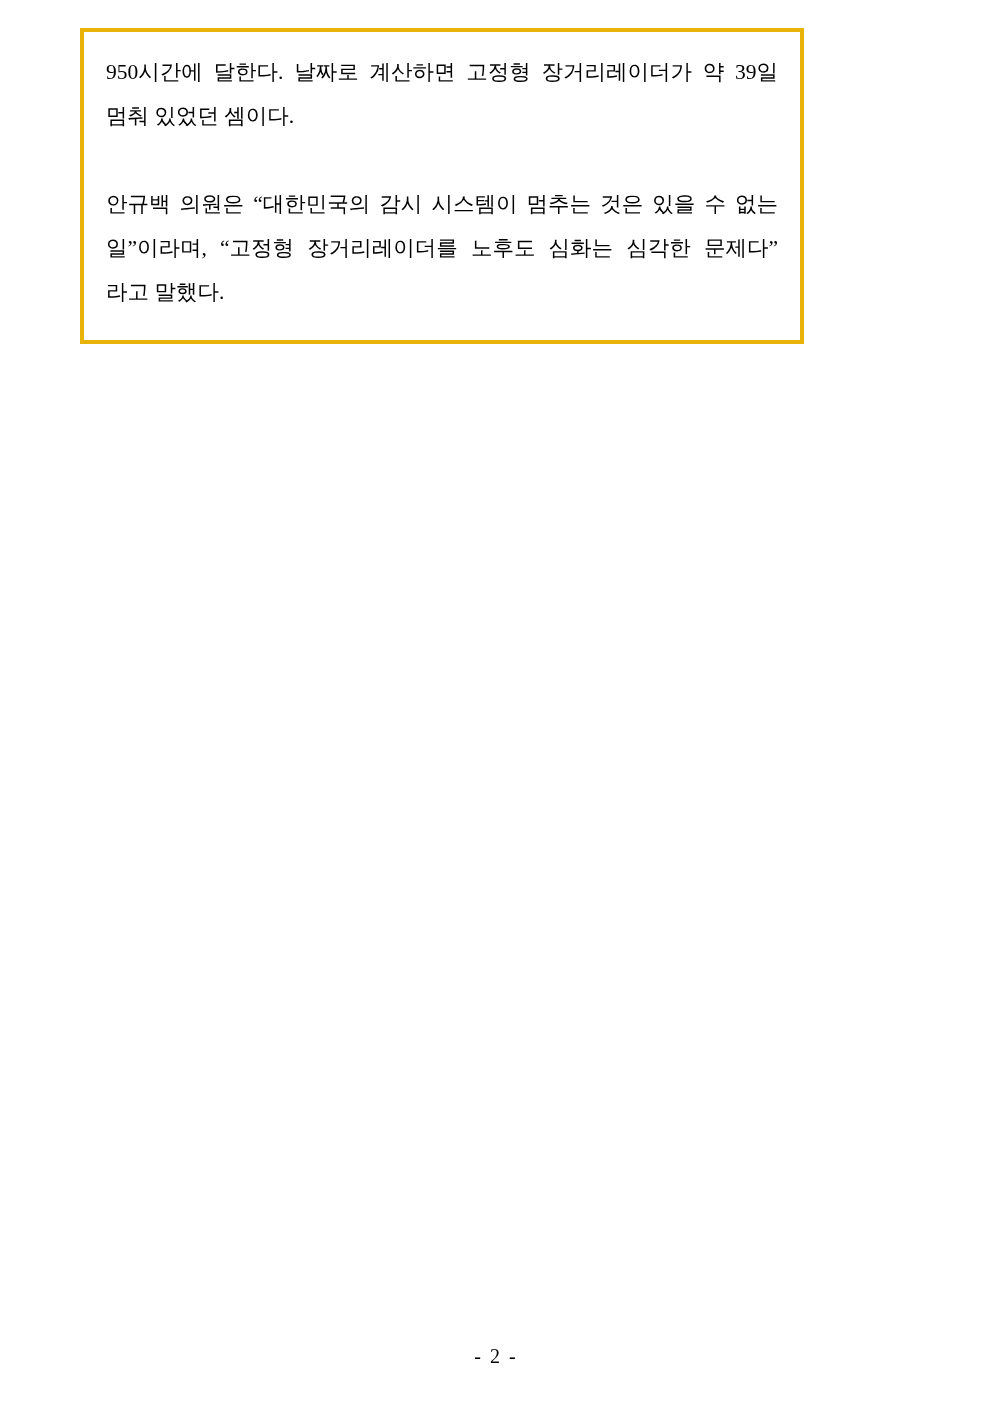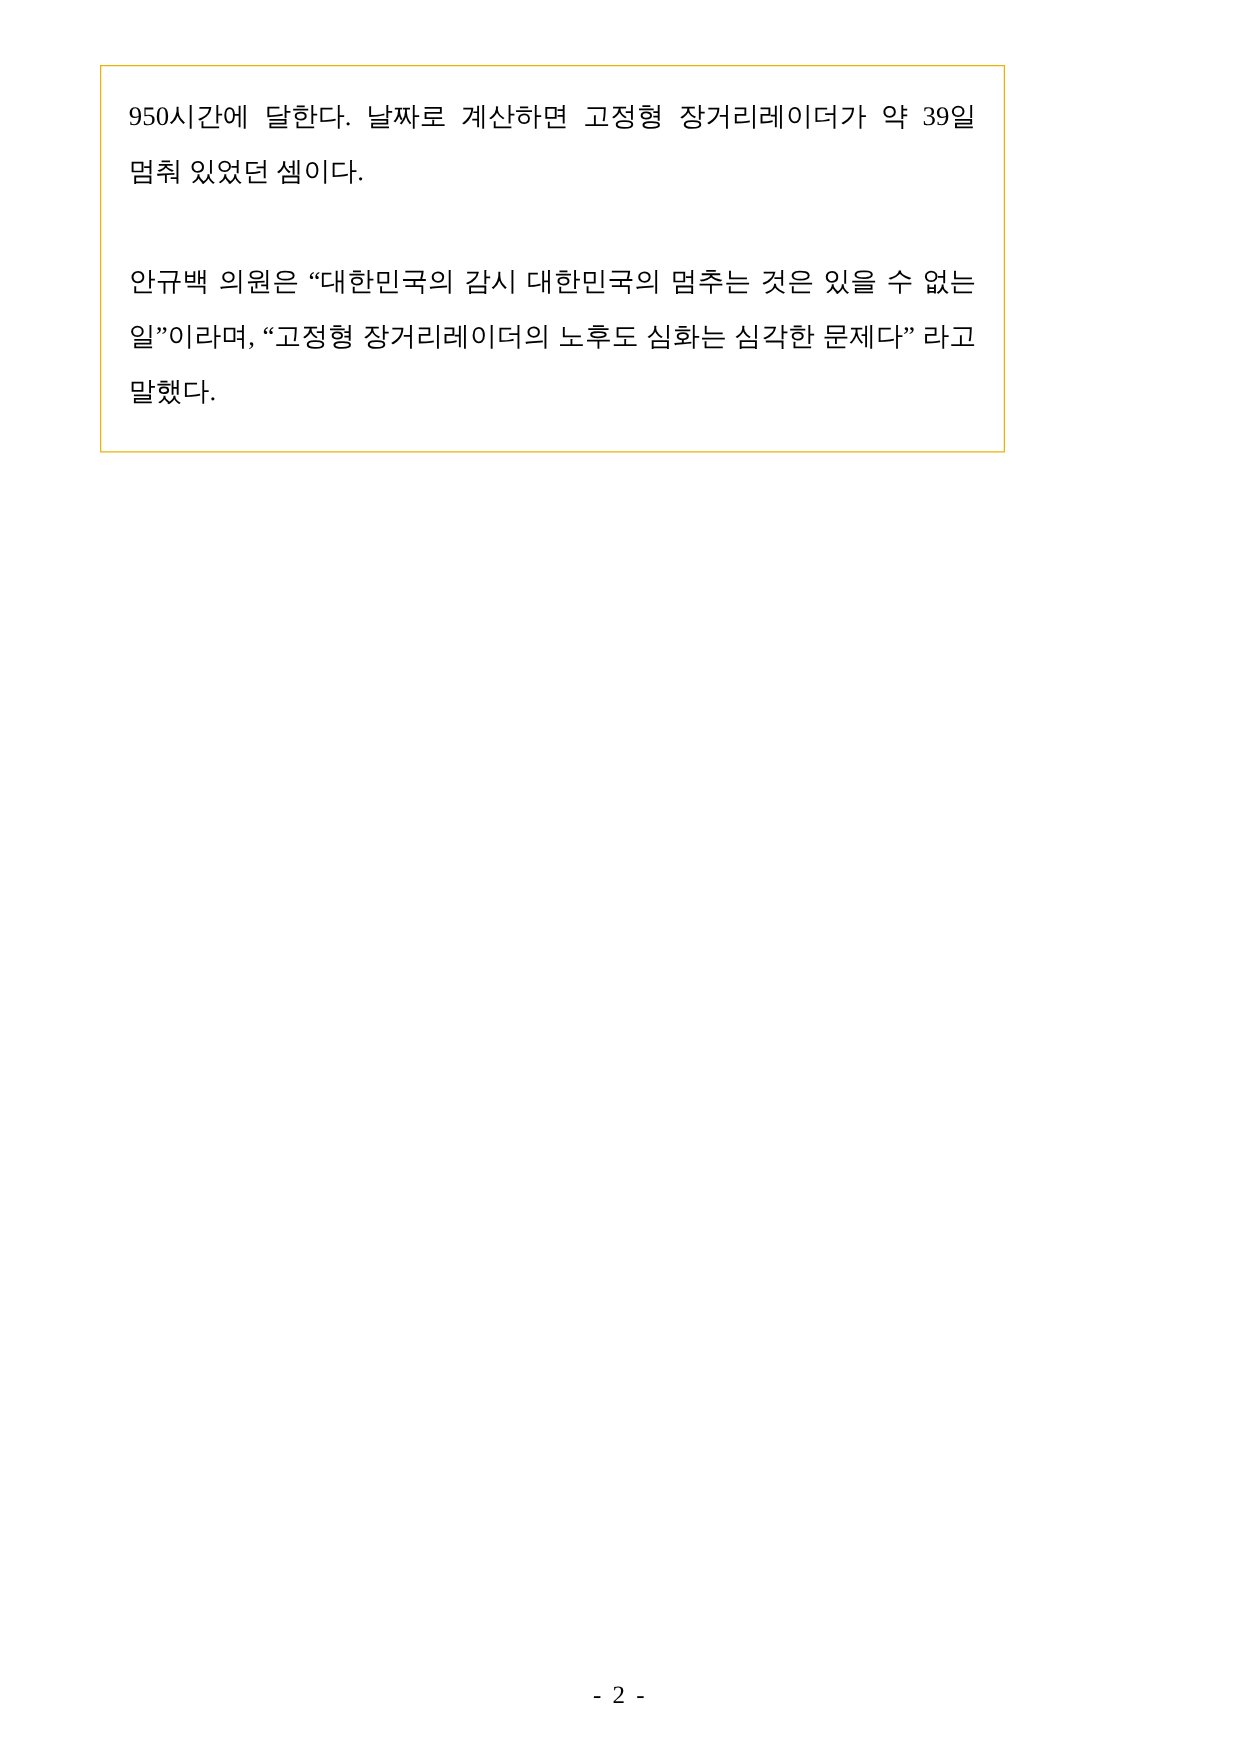--- a/index.html
+++ b/index.html
@@ -12,24 +12,24 @@
     width: 992px;
     height: 1403px;
     background: #ffffff;
     font-family: "Liberation Serif", "DejaVu Serif", serif;
     color: #000000;
     overflow: hidden;
   }
   .content-box {
     position: absolute;
     left: 80px;
-    top: 52px;
+    top: 28px;
     width: 724px;
     box-sizing: border-box;
-    border: 1px solid #eab308;
+    border: 4px solid #eab308;
     padding: 18px 22px 26px 22px;
   }
   .para {
     font-size: 21.5px;
     line-height: 44px;
     text-align: justify;
     text-justify: inter-character;
     word-break: keep-all;
     margin: 0;
   }
@@ -47,18 +47,18 @@
     font-family: "Liberation Serif", "DejaVu Serif", serif;
   }
 </style>
 </head>
 <body>
 
 <div class="page">
 
   <div class="content-box">
     <p class="para">950시간에 달한다. 날짜로 계산하면 고정형 장거리레이더가 약 39일 멈춰 있었던 셈이다.</p>
-    <p class="para">안규백 의원은 “대한민국의 감시 대한민국의 멈추는 것은 있을 수 없는 일”이라며, “고정형 장거리레이더의 노후도 심화는 심각한 문제다” 라고 말했다.</p>
+    <p class="para">안규백 의원은 “대한민국의 감시 시스템이 멈추는 것은 있을 수 없는 일”이라며, “고정형 장거리레이더를 노후도 심화는 심각한 문제다” 라고 말했다.</p>
   </div>
 
   <div class="page-number">- 2 -</div>
 
 </div>
 
 </body></html>

